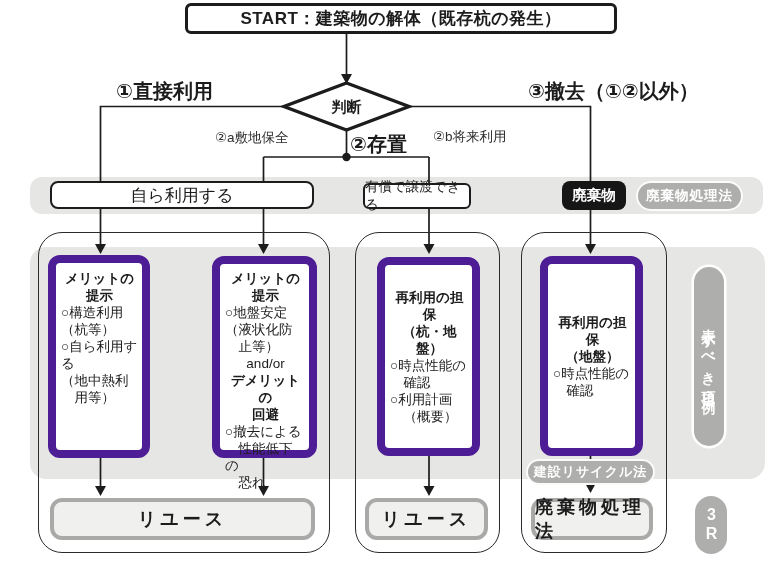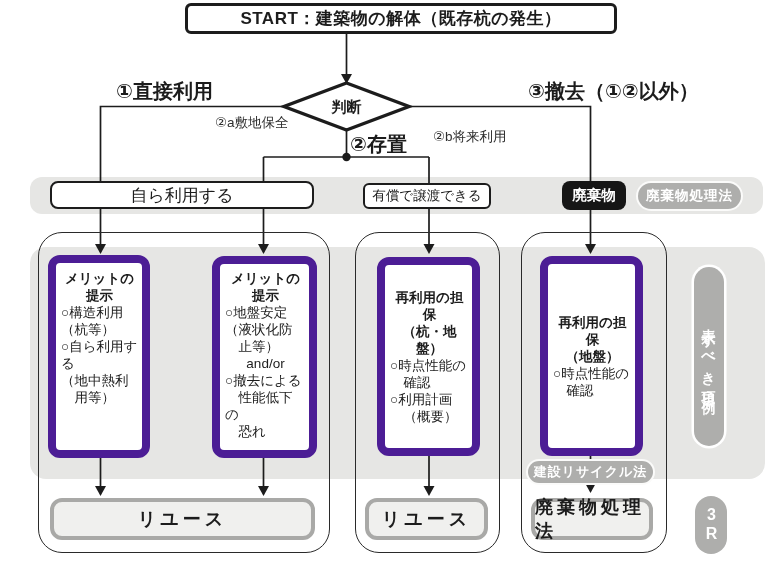--- a/index.html
+++ b/index.html
@@ -78,27 +78,27 @@
 
   <div class="abs node startbox" style="left:162px;top:3px;width:432px;height:31px;border-radius:6px;margin-left:23px;">
     <span>START：建築物の解体（既存杭の発生）</span>
   </div>
 
   <div class="abs dlabel" style="left:284px;top:98px;width:125px;">判断</div>
 
   <div class="abs blabel" style="left:92px;top:78px;margin-left:24px;">①直接利用</div>
   <div class="abs blabel" style="left:528px;top:78px;">③撤去（①②以外）</div>
   <div class="abs blabel" style="left:350px;top:131px;text-align:center;">②存置</div>
-  <div class="abs slabel" style="left:215px;top:114px;">②a敷地保全</div>
+  <div class="abs slabel" style="left:215px;top:129px;">②a敷地保全</div>
   <div class="abs slabel" style="left:433px;top:128px;">②b将来利用</div>
 
   <div class="abs node cond" style="left:50px;top:181px;width:264px;height:28px;">
     <span>自ら利用する</span>
   </div>
-  <div class="abs node cond2" style="left:363px;top:183px;width:128px;height:26px;">
+  <div class="abs node cond2" style="left:363px;top:183px;width:108px;height:26px;">
     <span>有償で譲渡できる</span>
   </div>
   <div class="abs waste" style="left:562px;top:181px;width:64px;height:29px;">
     <span>廃棄物</span>
   </div>
   <div class="abs badge" style="left:638px;top:183px;width:103px;height:26px;">
     <span>廃棄物処理法</span>
   </div>
 
   <div class="abs container" style="left:38px;top:232px;width:292px;height:321px;"></div>
@@ -114,20 +114,22 @@
 （地中熱利
 　用等）</span>
   </div>
   <div class="abs tall" style="left:212px;top:256px;width:105px;height:202px;padding:6px 3px 3px 5px;">
     <span class="hd">メリットの
 提示</span>
     <span class="bd">○地盤安定
 （液状化防
 　止等）</span>
     <span class="mid">and/or</span>
+    <span class="hd">デメリットの
+回避</span>
     <span class="bd">○撤去による
 　性能低下の
 　恐れ</span>
   </div>
   <div class="abs tall" style="left:377px;top:257px;width:103px;height:199px;padding:0 3px 0 5px;justify-content:center;">
     <span class="hd">再利用の担保
 （杭・地盤）</span>
     <span class="bd">○時点性能の
 　確認
 ○利用計画

